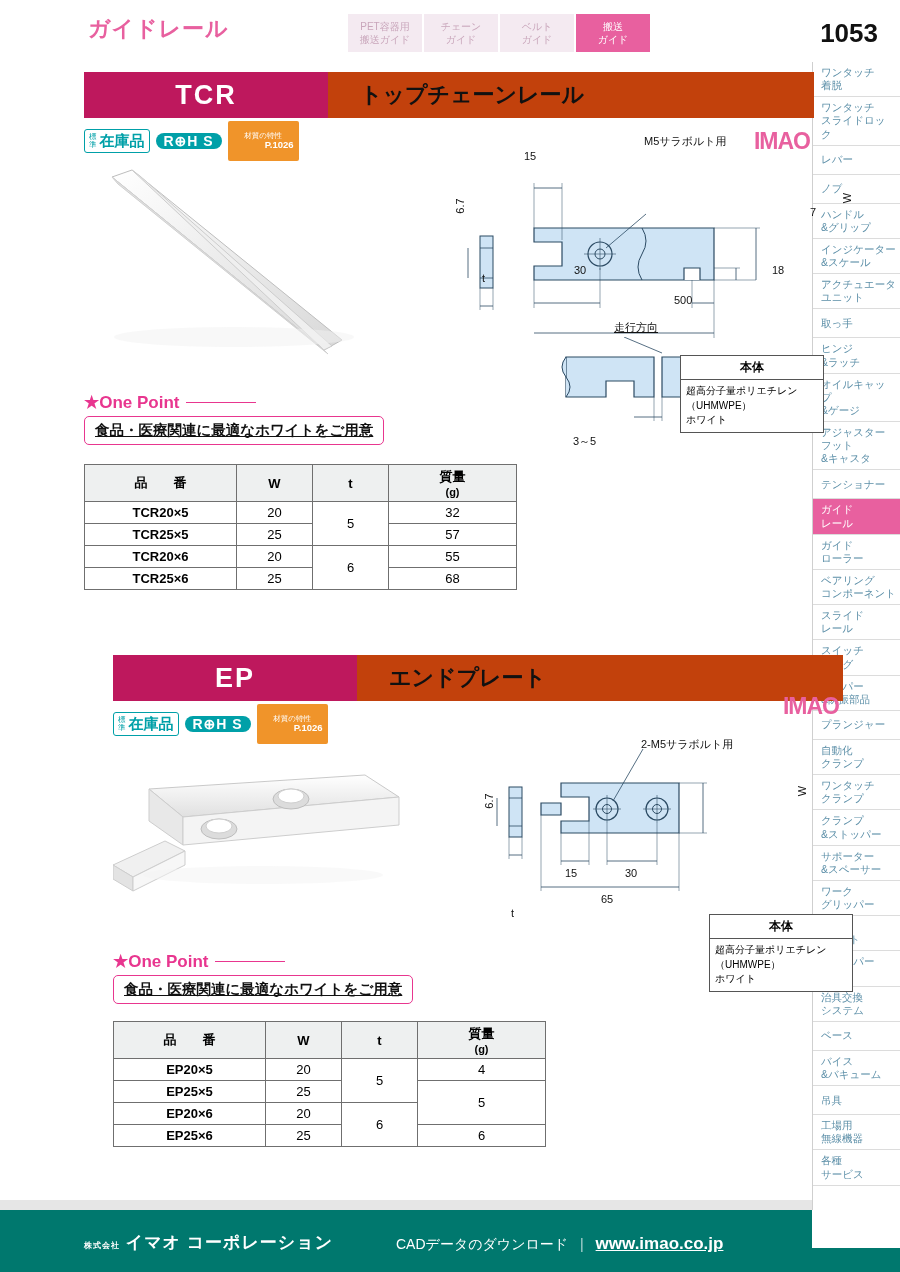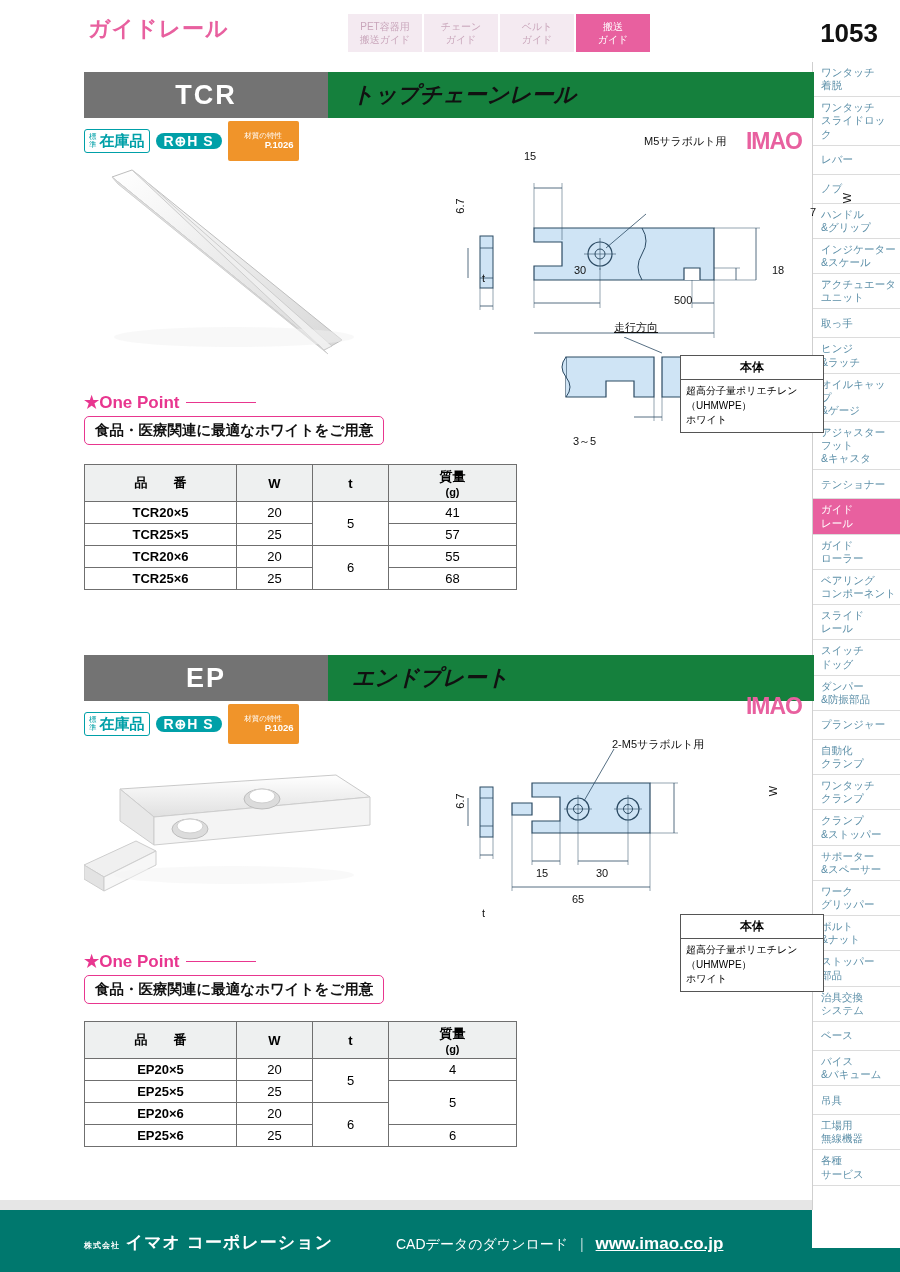--- a/index.html
+++ b/index.html
@@ -43,27 +43,27 @@
     display:flex; align-items:center;
   }
   .side-item.active { background:#e8609f; color:#ffffff; }
   .side-foot {
     position:absolute; right:0; bottom:0; width:88px; height:24px; background:#00786e;
   }
   
   .section { position:absolute; left:84px; width:730px; }
   .sec-head { display:flex; height:46px; }
   .sec-code {
-    width:244px; background:#737373; color:#ffffff;
+    width:244px; background:#be185d; color:#ffffff;
     font-size:27px; font-weight:bold; display:flex; align-items:center;
     justify-content:center; letter-spacing:2px;
   }
   .sec-name {
-    flex:1; background:#15803d; color:#111; font-size:22px; font-weight:bold;
-    display:flex; align-items:center; padding-left:24px;font-style:italic;
+    flex:1; background:#c2410c; color:#111; font-size:22px; font-weight:bold;
+    display:flex; align-items:center; padding-left:32px;
   }
   
   .badges { display:flex; align-items:center; margin-top:10px; height:26px; }
   .badge-stock {
     display:flex; align-items:center; border:1.5px solid #00a0a8; border-radius:3px;
     height:24px; padding:0 4px; color:#00a0a8; background:#fff;
   }
   .badge-stock .sm { font-size:7.5px; line-height:1.05; margin-right:3px; }
   .badge-stock .big { font-size:15px; font-weight:bold; }
   .badge-rohs {
@@ -72,30 +72,30 @@
     padding:0 8px; letter-spacing:1px;
   }
   .badge-mat {
     margin-left:6px; height:40px; background:#f0942a; color:#fff;
     display:flex; flex-direction:column; align-items:center; justify-content:center;
     padding:0 5px; border-radius:2px;
   }
   .badge-mat .l1 { font-size:7.5px; line-height:1.05; }
   .badge-mat .l2 { font-size:9.5px; font-weight:bold; line-height:1.05;padding-left:32px; }
   .imao-logo {
-    position:absolute; right:12px; font-size:23px; font-weight:bold; color:#e8609f;
+    position:absolute; right:4px; font-size:23px; font-weight:bold; color:#e8609f;
     letter-spacing:-1px;
   }
   
   .onepoint { margin-top:8px; }
   .op-title { color:#e8368f; font-size:17px; font-weight:bold; display:flex; align-items:center; }
   .op-line { flex:1; height:1px; background:#e8368f; margin-left:6px; max-width:70px; }
   .op-box {
     margin-top:3px; border:1.5px solid #e8368f; border-radius:5px;
-    display:inline-block; padding:4px 10px; font-size:14.5px; font-weight:bold; color:#111;
+    display:inline-block; padding:4px 10px; font-size:14.5px; font-weight:bold; color:#111;text-decoration:underline;
   }
   
   table.spec { border-collapse:collapse; font-size:13px; }
   table.spec th, table.spec td {
     border:1px solid #6f6f6f; text-align:center; padding:3px 4px;
   }
   table.spec th { background:#eef0f0; font-weight:bold; font-size:13px; }
   table.spec td.pn { font-weight:bold; background:#ffffff; }
   .col-pn { width:152px; } .col-w { width:76px; } .col-t { width:76px; } .col-m { width:128px; }
   
@@ -464,21 +464,21 @@
           <div>質量</div>
           <div style="font-size:11px;">(g)</div>
         </th>
       </tr>
     </thead>
     <tbody>
       <tr>
         <td class="pn">TCR20×5</td>
         <td>20</td>
         <td rowspan="2">5</td>
-        <td>41</td>
+        <td>32</td>
       </tr>
       <tr>
         <td class="pn">TCR25×5</td>
         <td>25</td>
         <td>57</td>
       </tr>
       <tr>
         <td class="pn">TCR20×6</td>
         <td>20</td>
         <td rowspan="2">6</td>
@@ -486,21 +486,21 @@
       </tr>
       <tr>
         <td class="pn">TCR25×6</td>
         <td>25</td>
         <td>68</td>
       </tr>
     </tbody>
   </table>
 </div>
 
-<div class="section" style="top:655px;">
+<div class="section" style="top:655px;margin-left:29px;">
   <div class="sec-head">
     <div class="sec-code">EP</div>
     <div class="sec-name">エンドプレート</div>
   </div>
   <div class="badges" style="position:relative;">
     <div class="badge-stock">
       <div class="sm">
         <div>標</div>
         <div>準</div>
       </div>

